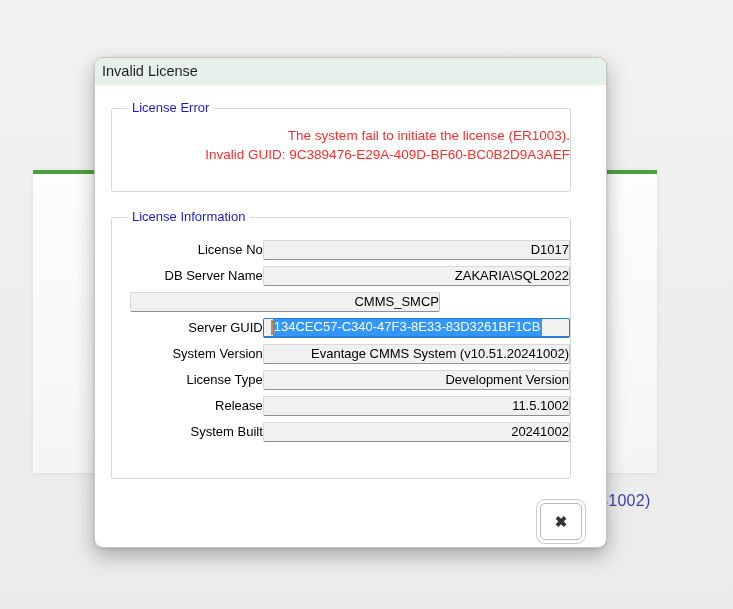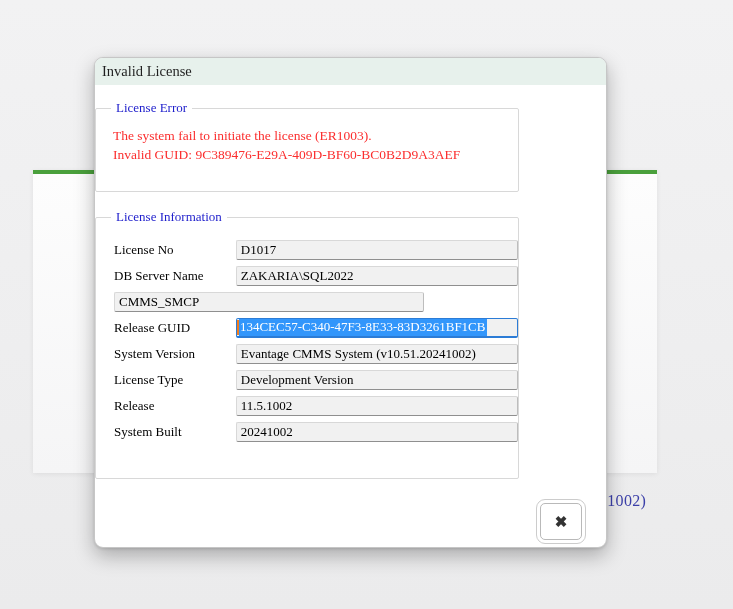--- a/index.html
+++ b/index.html
@@ -1,15 +1,15 @@
 <!DOCTYPE html>
 <html><head>
 <meta charset="utf-8">
 <style>
-  * { margin:0; padding:0; box-sizing:border-box;font-family:Liberation Serif, serif; }
+  * { margin:0; padding:0; box-sizing:border-box; }
   html,body { width:733px; height:609px; }
   body {
     font-family:"Liberation Sans", sans-serif;
     background:linear-gradient(#f2f2f3,#ebebec);
     position:relative;
     overflow:hidden;
   }
 
   
   .bg-panel {
@@ -36,23 +36,24 @@
   }
   .titlebar {
     height:27px; line-height:27px;
     background:#e7f1ec;
     padding-left:7px;
     font-size:14.5px; color:#1f1f1f;
   }
 
   
   .groupbox {
-    position:absolute; left:0; width:424px;
+    position:absolute; left:16px; width:460px;
     border:1px solid #d8d8d8; border-radius:2px;
     background:#fff;
+    text-align:right;
   }
   .groupbox .legend {
     position:absolute; top:-9px; left:15px;
     background:#ffffff; padding:0 5px;
     font-size:13px; color:#1c1ccb;
   }
   .group-error { top:50px; height:84px; }
   .group-info  { top:159px; height:262px; }
 
   .error-text {
@@ -71,21 +72,21 @@
     border-right-color:#bdbdbd;
     border-bottom:1px solid #8f8f8f;
     border-radius:2px;
     padding-left:4px;
     font-size:13px; color:#000;
     overflow:hidden; white-space:nowrap;
   }
   .textbox.focused {
     border:1px solid #2c7cd6;
     border-bottom:2px solid #2c7cd6;
-    padding-left:0;
+    padding-left:7px;
     display:flex; align-items:center;
   }
   .textbox.focused .caret {
     display:inline-block; width:2px; height:15px; background:#f07d20;
   }
   .textbox.focused .selection {
     background:#3296fb; color:#ffffff; padding:1px 2px 1px 1px;
   }
 
   
@@ -133,21 +134,21 @@
           <div class="textbox">D1017</div>
         </div>
         <div class="form-row">
           <span class="form-label">DB Server Name</span>
           <div class="textbox">ZAKARIA\SQL2022</div>
         </div>
         <div class="form-row">
           <div class="textbox">CMMS_SMCP</div>
         </div>
         <div class="form-row">
-          <span class="form-label">Release GUID</span>
+          <span class="form-label">Server GUID</span>
           <div class="textbox focused">
             <span class="caret"></span>
             <span class="selection">134CEC57-C340-47F3-8E33-83D3261BF1CB</span>
           </div>
         </div>
         <div class="form-row">
           <span class="form-label">System Version</span>
           <div class="textbox">Evantage CMMS System (v10.51.20241002)</div>
         </div>
         <div class="form-row">

